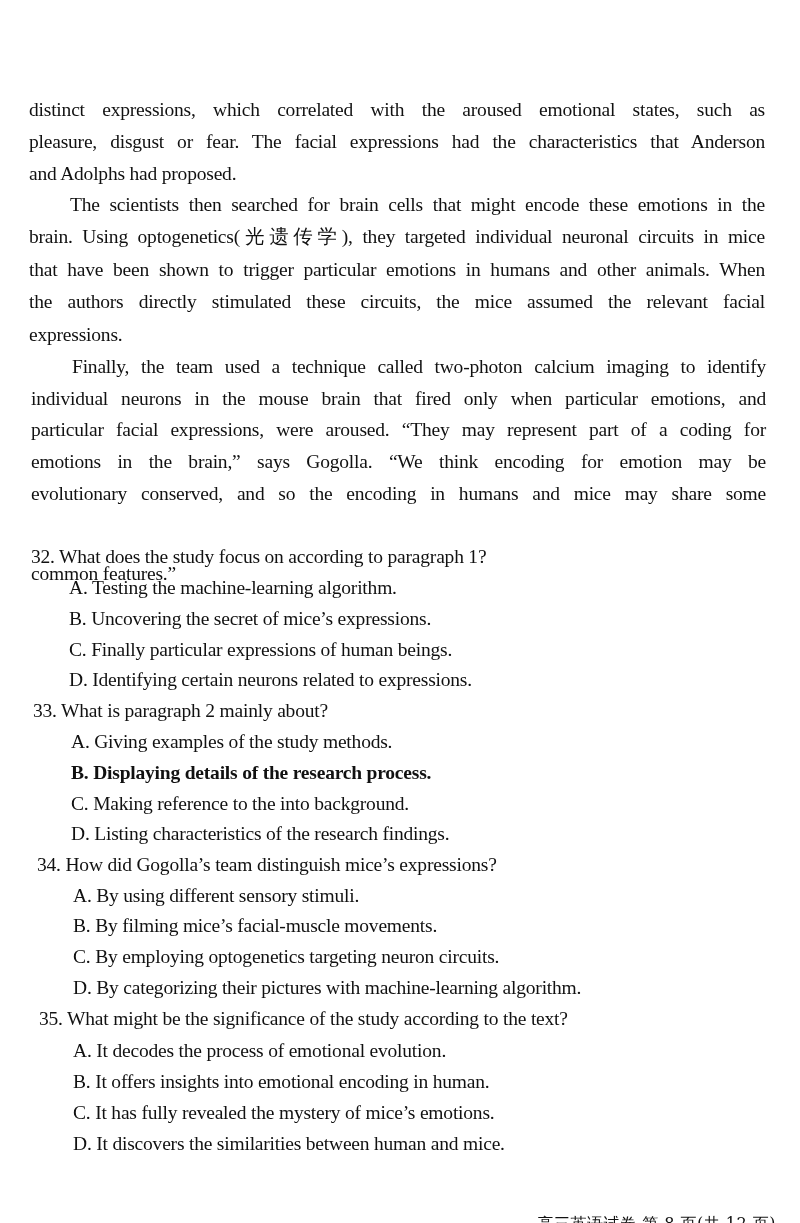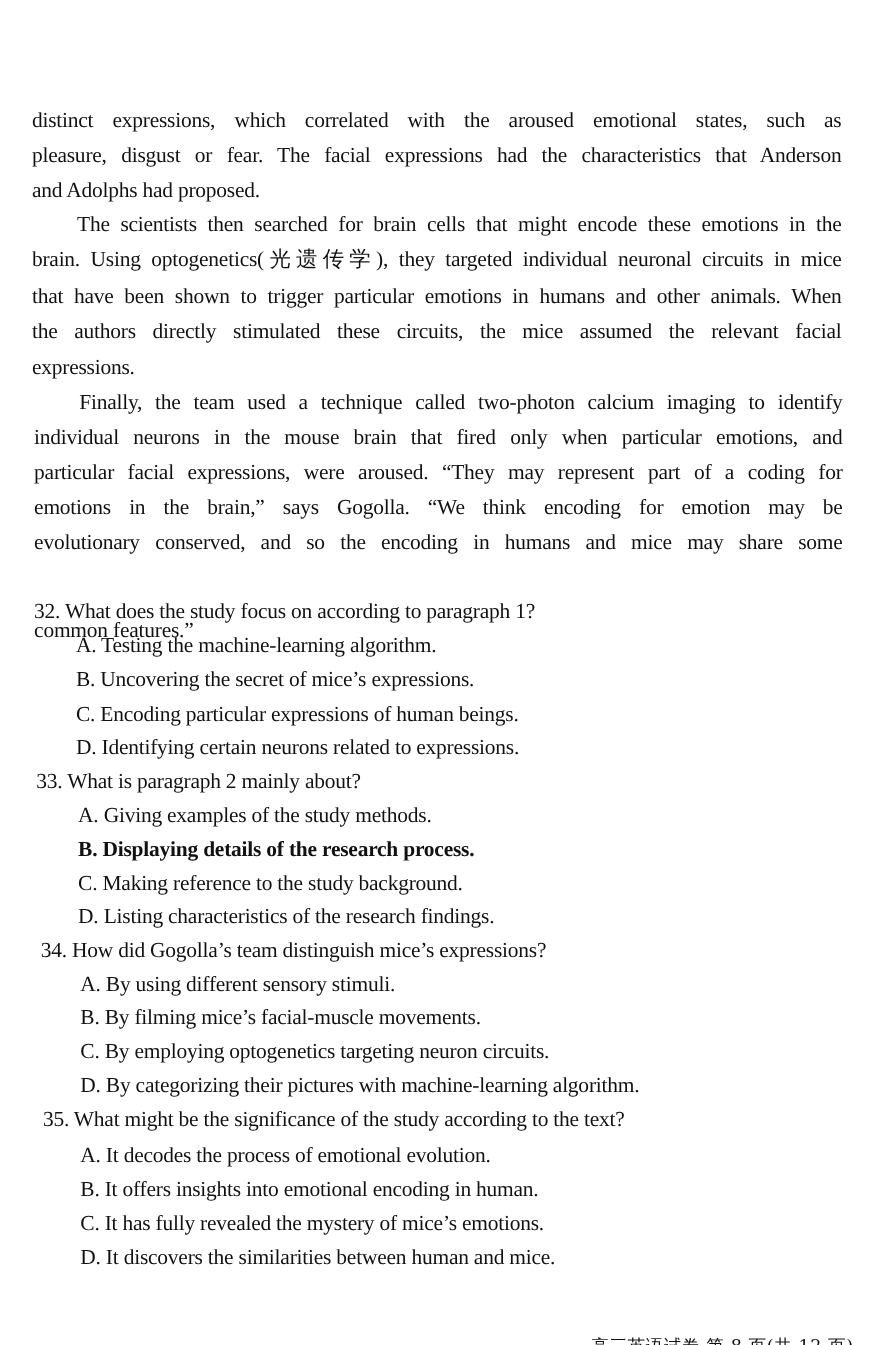--- a/index.html
+++ b/index.html
@@ -72,29 +72,29 @@
     <div class="line just" style="left:31px; top:414px; width:735px;">particular facial expressions, were aroused. “They may represent part of a coding for</div>
     <div class="line just" style="left:31px; top:446px; width:735px;">emotions in the brain,” says Gogolla. “We think encoding for emotion may be</div>
     <div class="line just" style="left:31px; top:478px; width:735px;">evolutionary conserved, and so the encoding in humans and mice may share some</div>
     <div class="line" style="left:31px; top:510px;margin-top:48px;">common features.”</div>
   </div>
 
   <div>
     <div class="line" style="left:31px; top:541px;text-align:right;">32. What does the study focus on according to paragraph 1?</div>
     <div class="line" style="left:69px; top:572px;">A. Testing the machine-learning algorithm.</div>
     <div class="line" style="left:69px; top:603px;">B. Uncovering the secret of mice’s expressions.</div>
-    <div class="line" style="left:69px; top:634px;">C. Encoding particular expressions of human beings.</div>
+    <div class="line" style="left:69px; top:634px;">C. Finally particular expressions of human beings.</div>
     <div class="line" style="left:69px; top:664px;">D. Identifying certain neurons related to expressions.</div>
   </div>
 
   <div>
     <div class="line" style="left:33px; top:695px;">33. What is paragraph 2 mainly about?</div>
     <div class="line" style="left:71px; top:726px;">A. Giving examples of the study methods.</div>
     <div class="line" style="left:71px; top:757px;font-weight:bold;">B. Displaying details of the research process.</div>
-    <div class="line" style="left:71px; top:788px;">C. Making reference to the study background.</div>
+    <div class="line" style="left:71px; top:788px;">C. Making reference to the into background.</div>
     <div class="line" style="left:71px; top:818px;">D. Listing characteristics of the research findings.</div>
   </div>
 
   <div>
     <div class="line" style="left:37px; top:849px;">34. How did Gogolla’s team distinguish mice’s expressions?</div>
     <div class="line" style="left:73px; top:880px;">A. By using different sensory stimuli.</div>
     <div class="line" style="left:73px; top:910px;">B. By filming mice’s facial-muscle movements.</div>
     <div class="line" style="left:73px; top:941px;">C. By employing optogenetics targeting neuron circuits.</div>
     <div class="line" style="left:73px; top:972px;">D. By categorizing their pictures with machine-learning algorithm.</div>
   </div>

